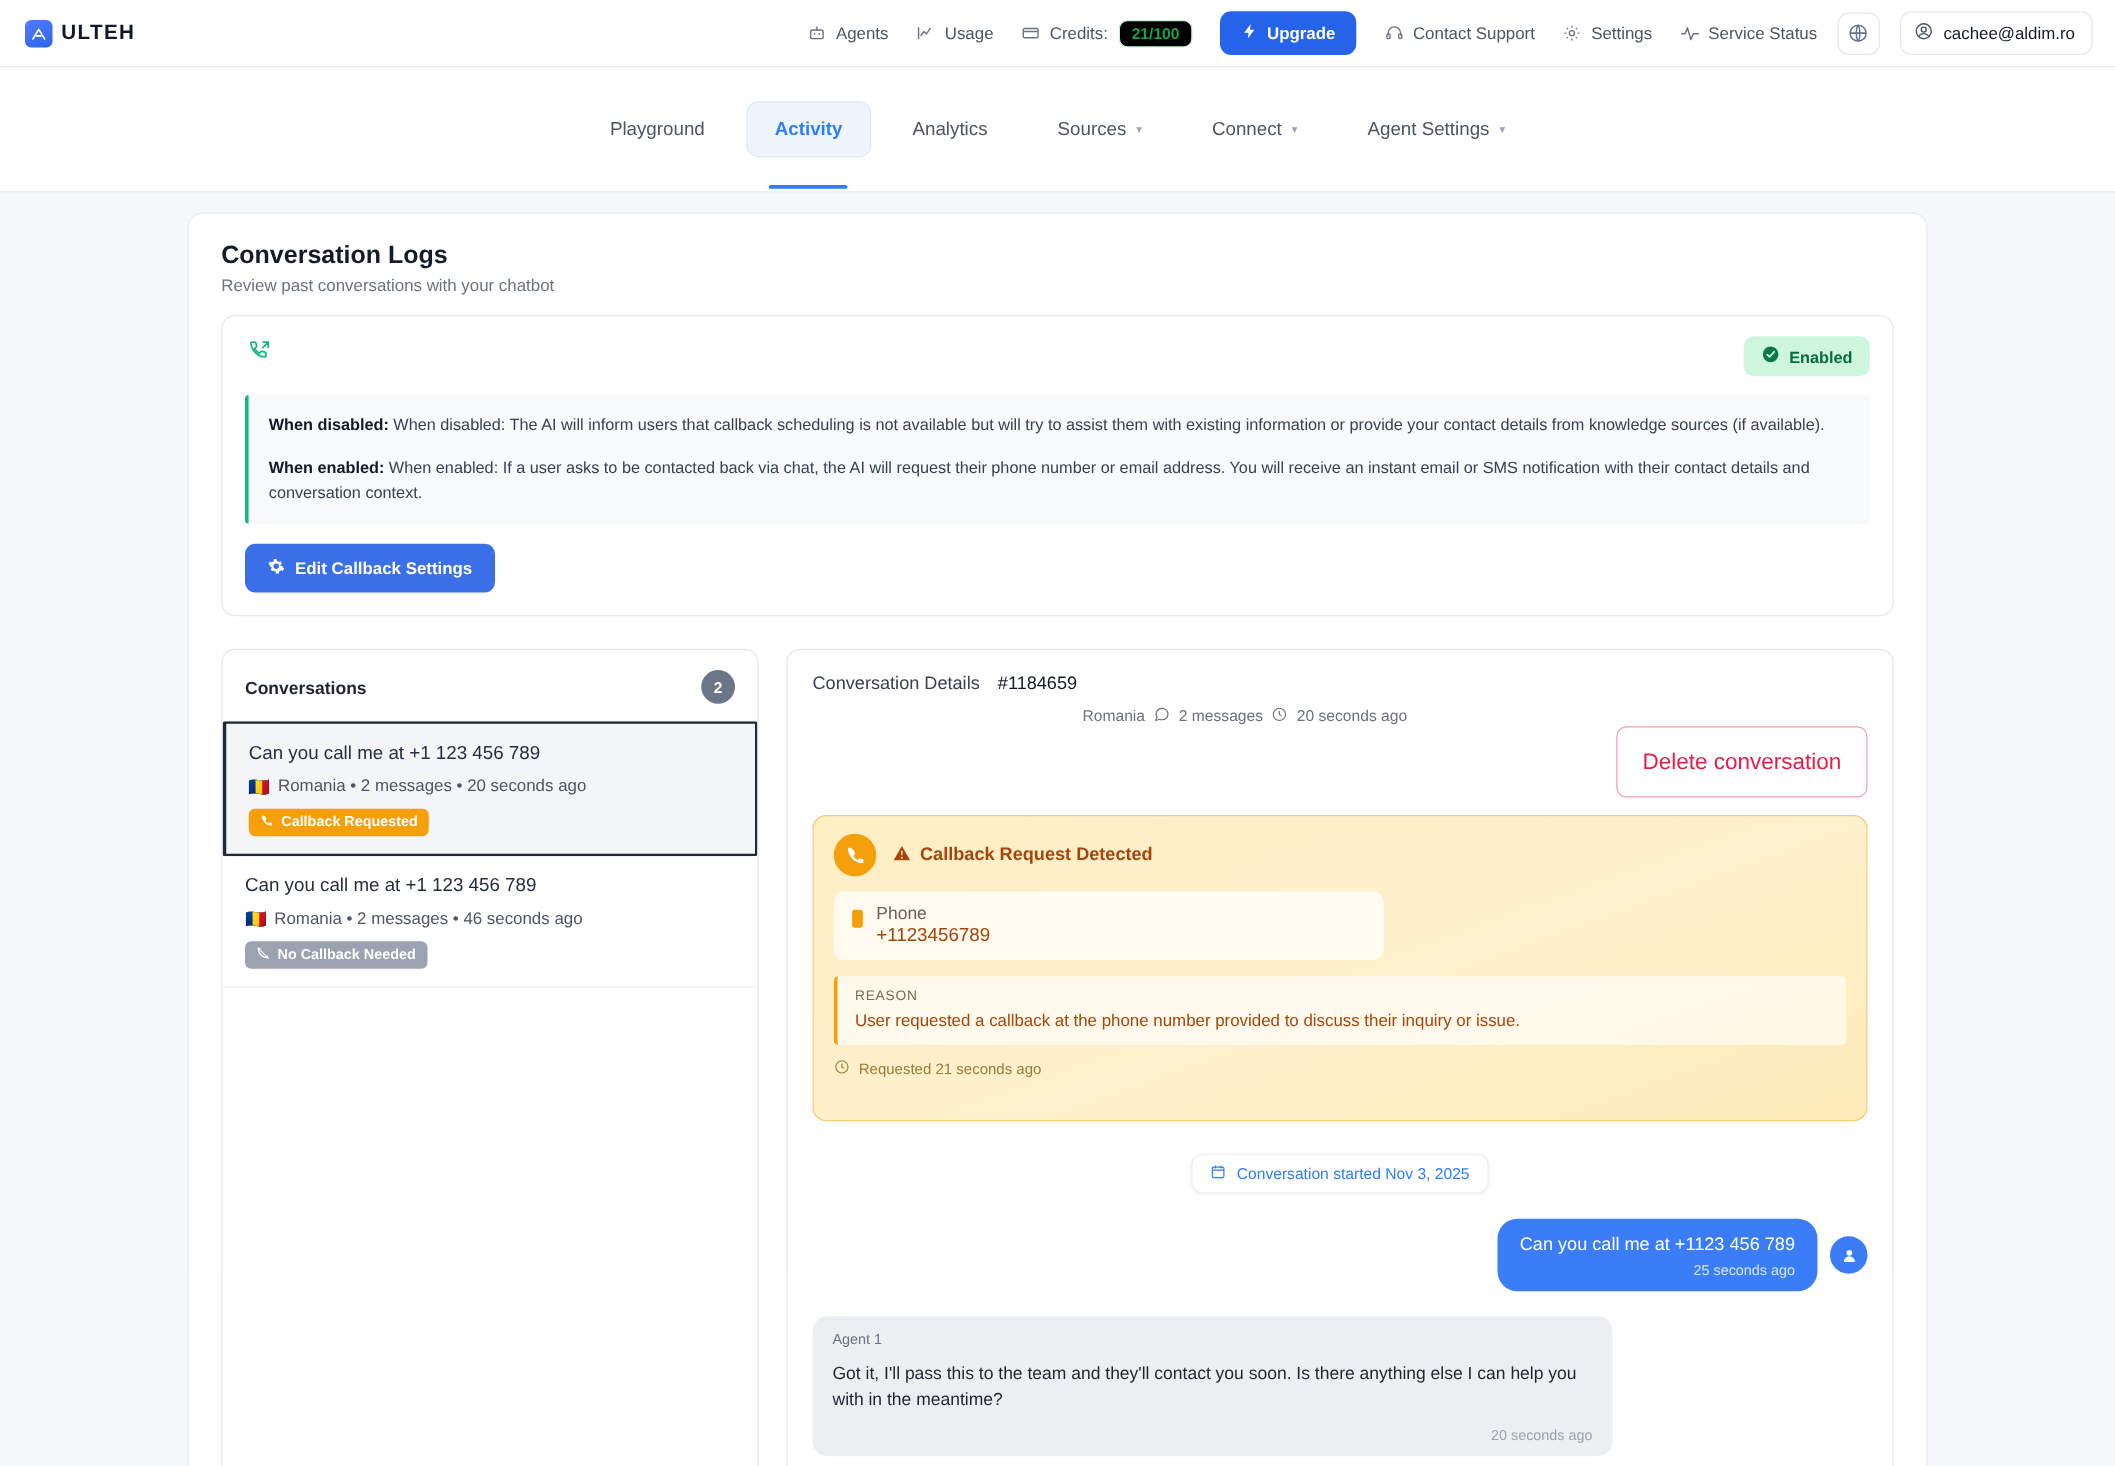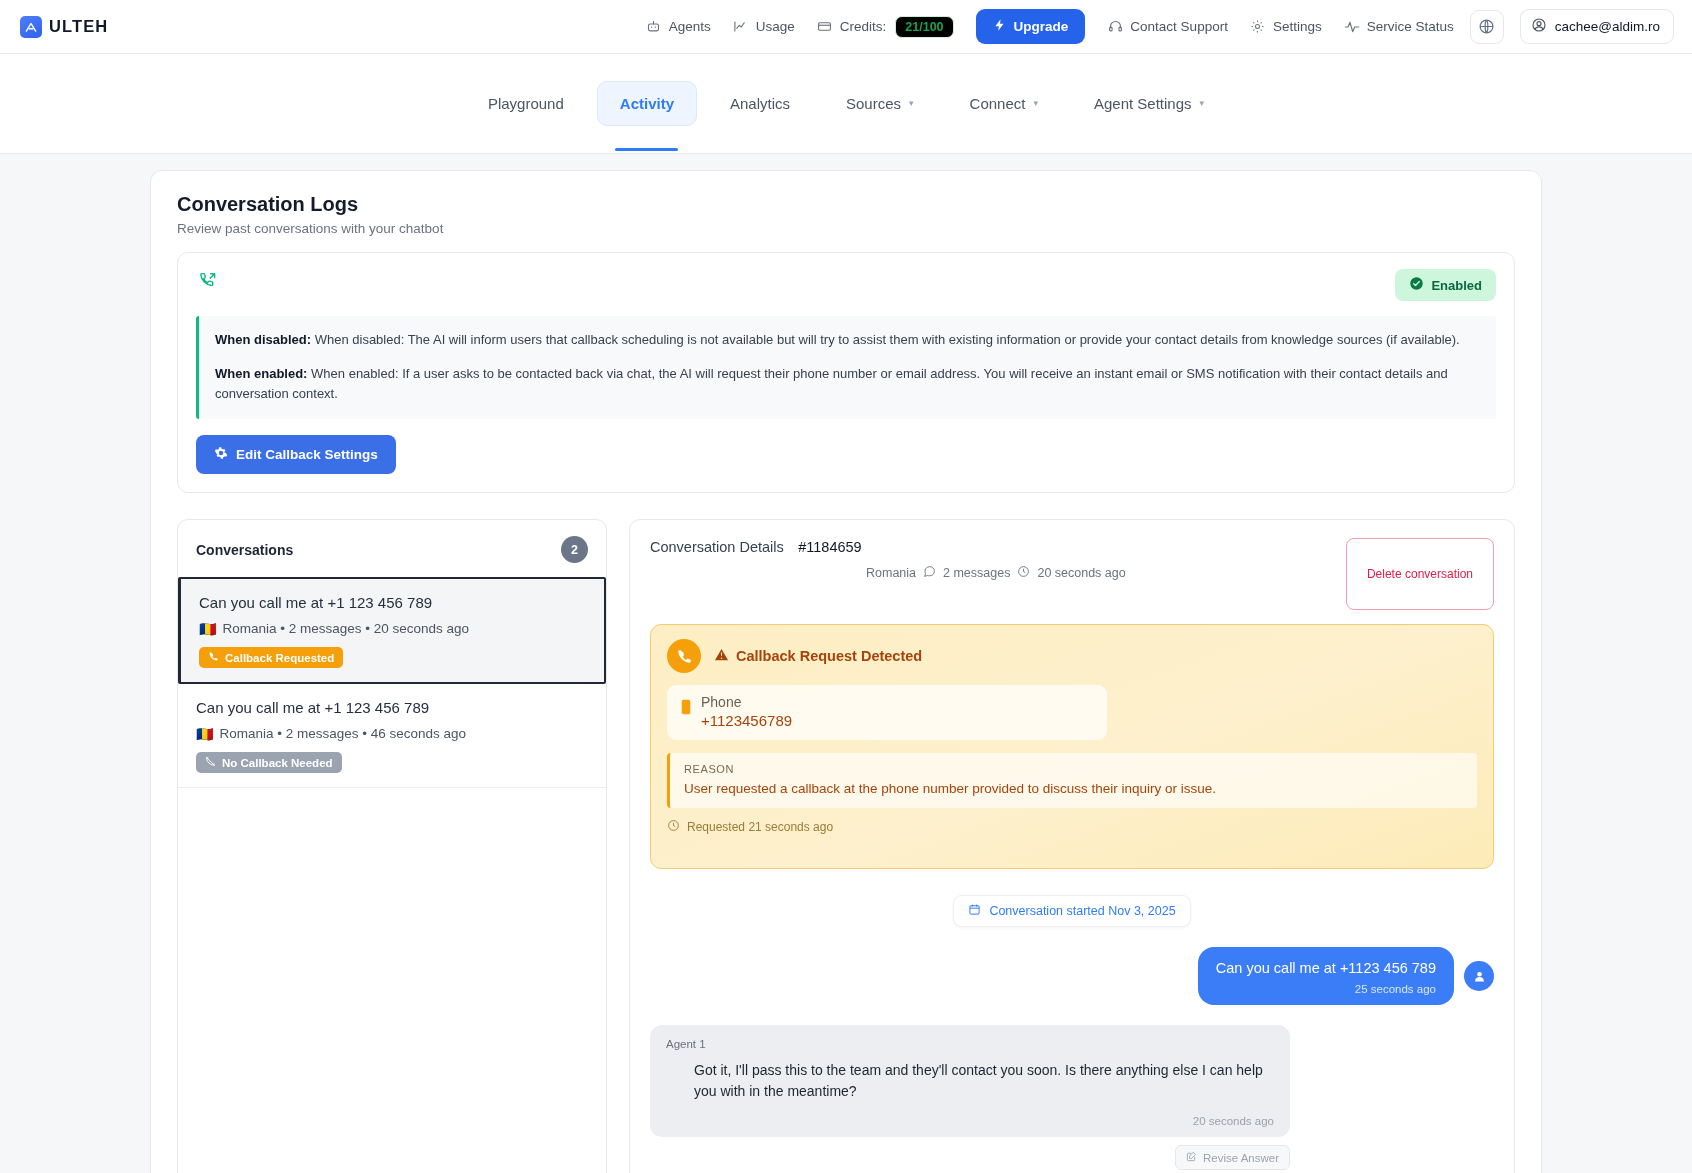--- a/index.html
+++ b/index.html
@@ -202,33 +202,33 @@
 
   
   .detail-panel {
     flex: 1;
     background: #fff;
     border: 1px solid #e6e8ec; border-radius: 11px;
     padding: 18px 20px;
     overflow: hidden;
     display: flex; flex-direction: column;
   }
-  .detail-head { display: flex; align-items: flex-start; }
+  .detail-head { display: flex; align-items: flex-start; flex-direction: column; }
   .dh-title { font-size: 14.5px; color: #374151; }
   .dh-id { font-size: 14.5px; color: #111827; margin-left: 10px; }
   .dh-meta {
     font-size: 12.5px; color: #6b7280;
     display: flex; align-items: center; gap: 7px;
     margin-top: 9px; margin-left: 216px;
   }
   .del-btn {
     margin-left: auto;
     background: #fff; color: #e11d48;
     border: 1px solid #f0a0ae; border-radius: 8px;
-    font-size: 12px; padding: 28px 20px; cursor: pointer;
+    font-size: 18px; padding: 17px 20px; cursor: pointer;
   }
 
   
   .alert {
     margin-top: 14px;
     background: linear-gradient(160deg,#fdeec4,#fdf0cc 55%,#fdebb8);
     border: 1px solid #f4cc72;
     border-radius: 11px;
     padding: 14px 16px 33px 16px;
   }
@@ -297,21 +297,21 @@
     display: flex; align-items: center; justify-content: center;
     flex: none; margin-top: 14px;
   }
   .bubble-agent {
     background: #eceef1; color: #24292f;
     border-radius: 12px;
     padding: 13px 16px 10px 16px;
     width: 640px;
   }
   .agent-name { font-size: 11.5px; color: #6b7280; }
-  .agent-text { font-size: 14px; line-height: 1.45; margin-top: 10px; color: #1f2430; margin-left: 28px; }
+  .agent-text { font-size: 14px; line-height: 1.45; margin-top: 10px; color: #1f2430; }
   .agent-ts { font-size: 11.5px; color: #9aa3af; text-align: right; margin-top: 14px; }
   .revise-row { display: flex; width: 640px; justify-content: flex-end; margin-top: 8px; }
   .revise-btn {
     display: inline-flex; align-items: center; gap: 6px;
     background: #f7f8f9; border: 1px solid #e5e7eb;
     border-radius: 6px; font-size: 11.5px; color: #9aa3af;
     padding: 5px 10px; cursor: pointer;
   }
 </style>
 </head>

